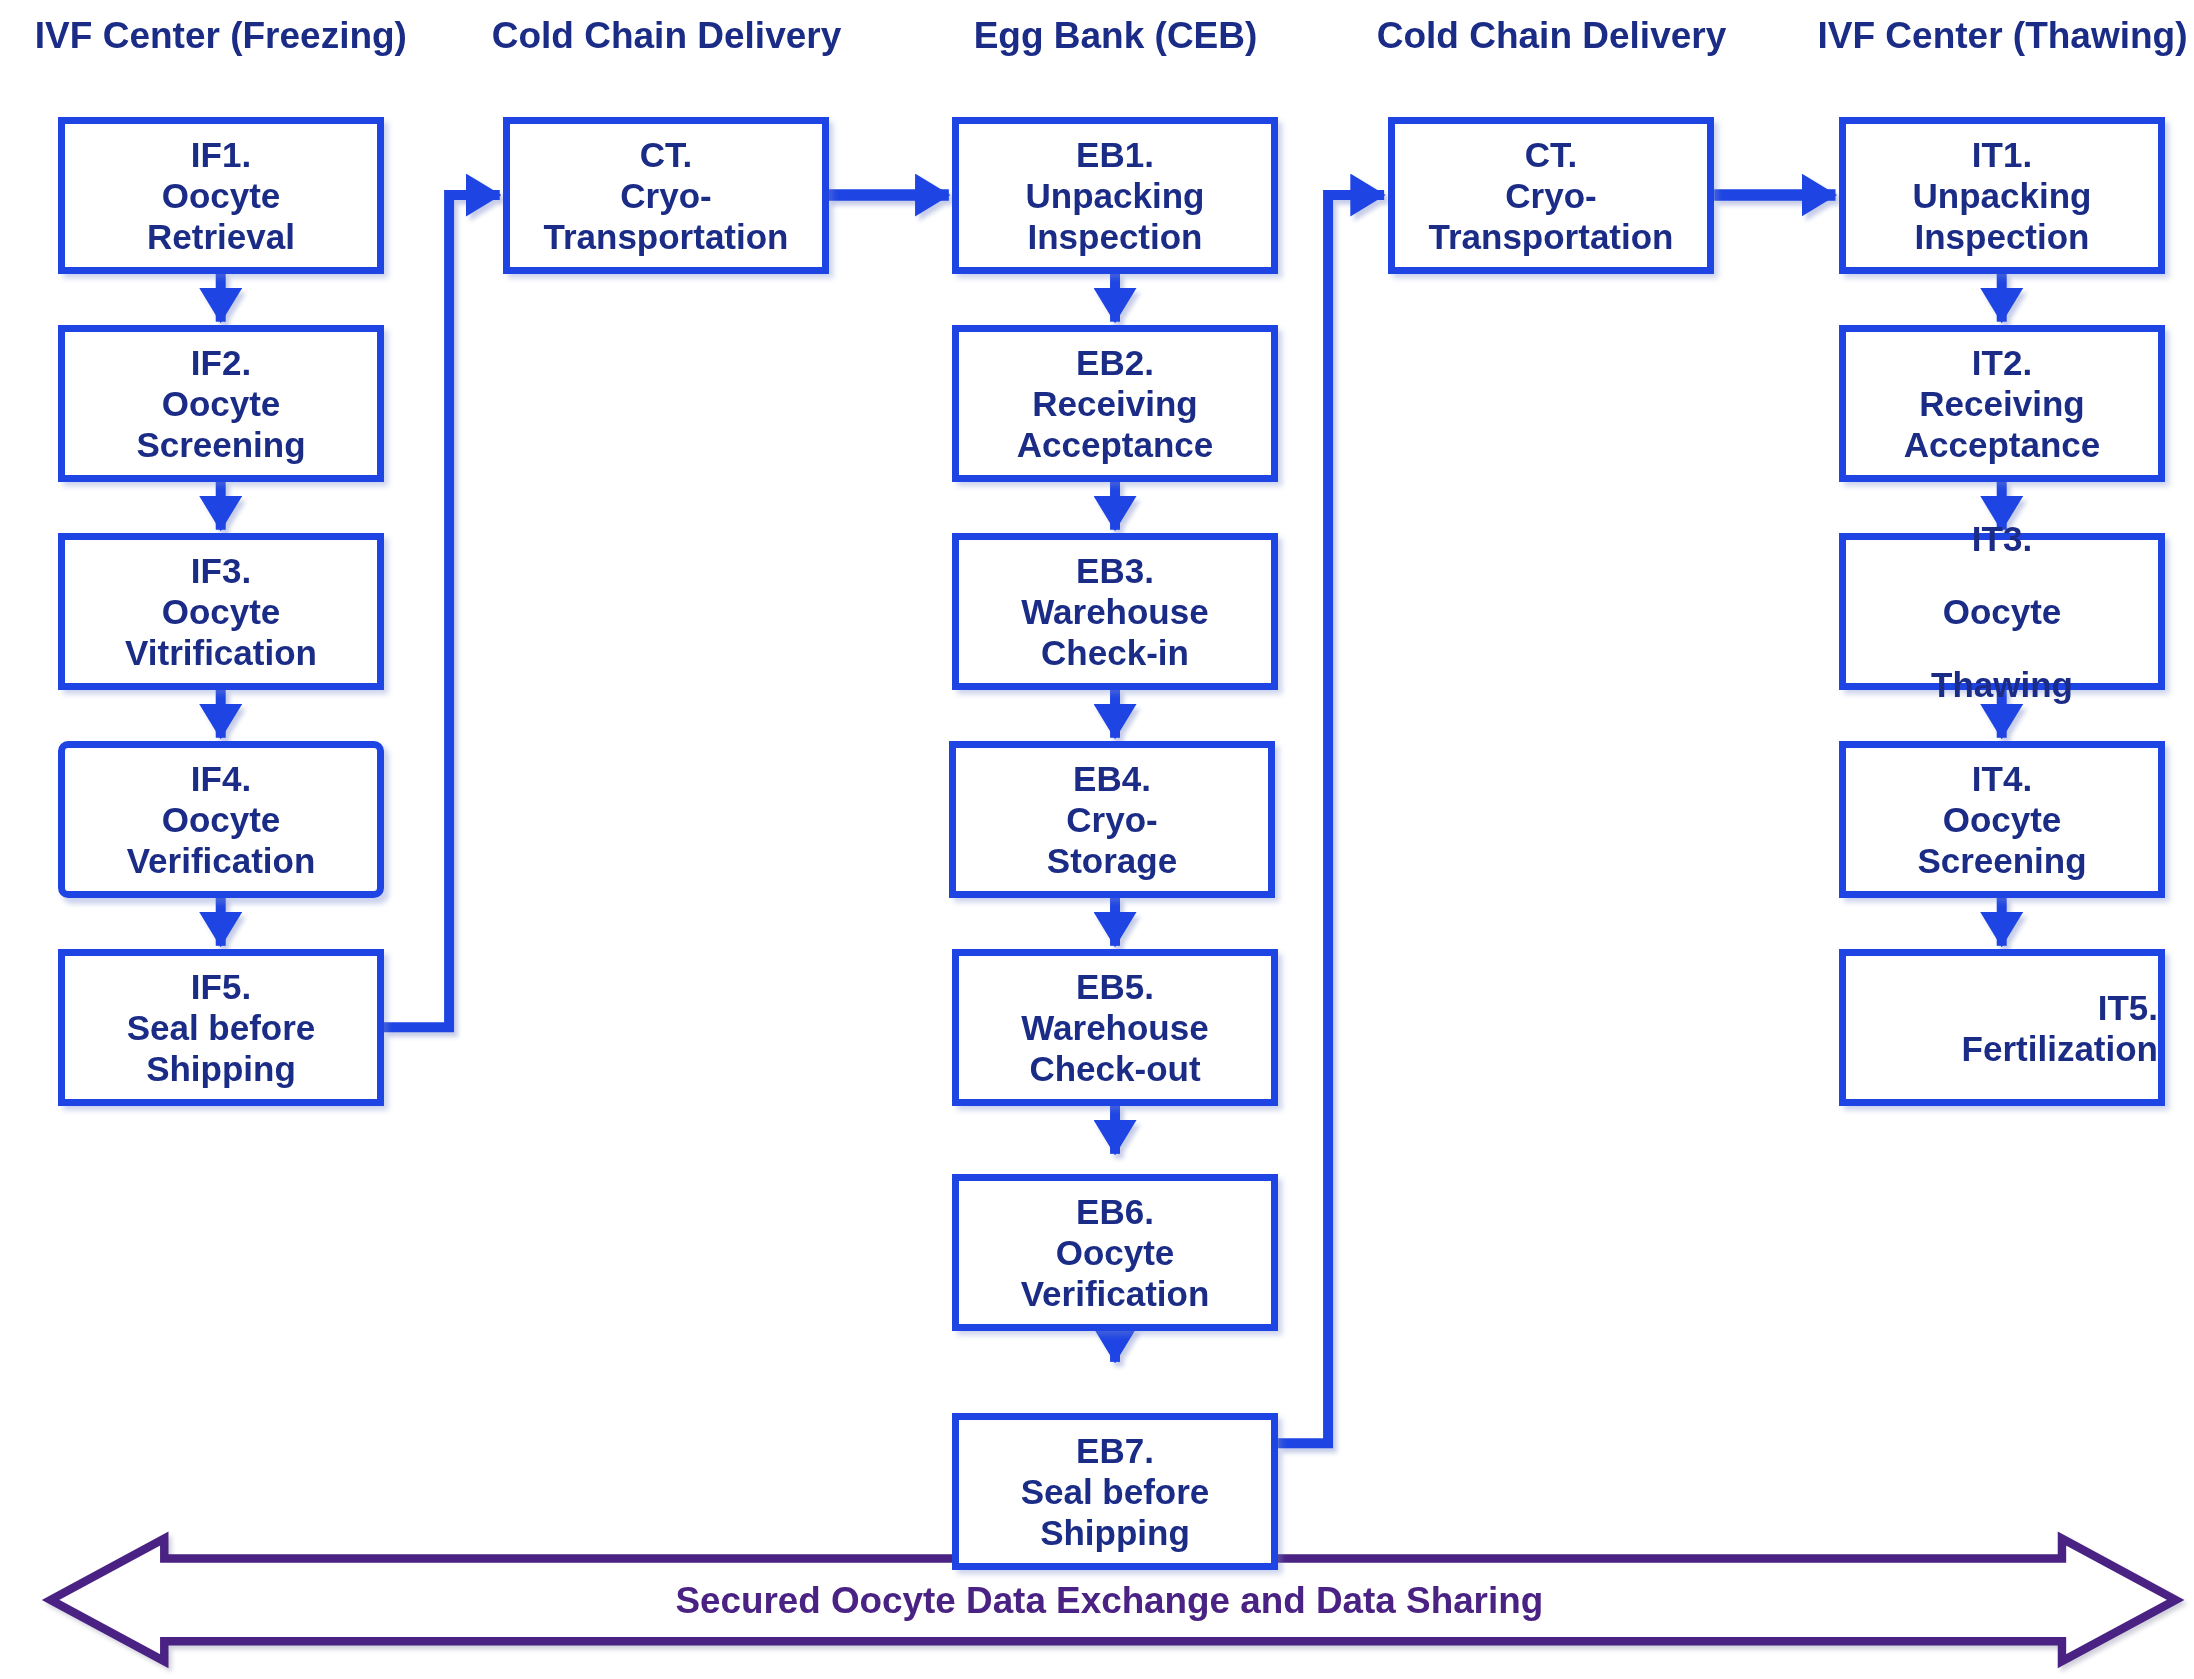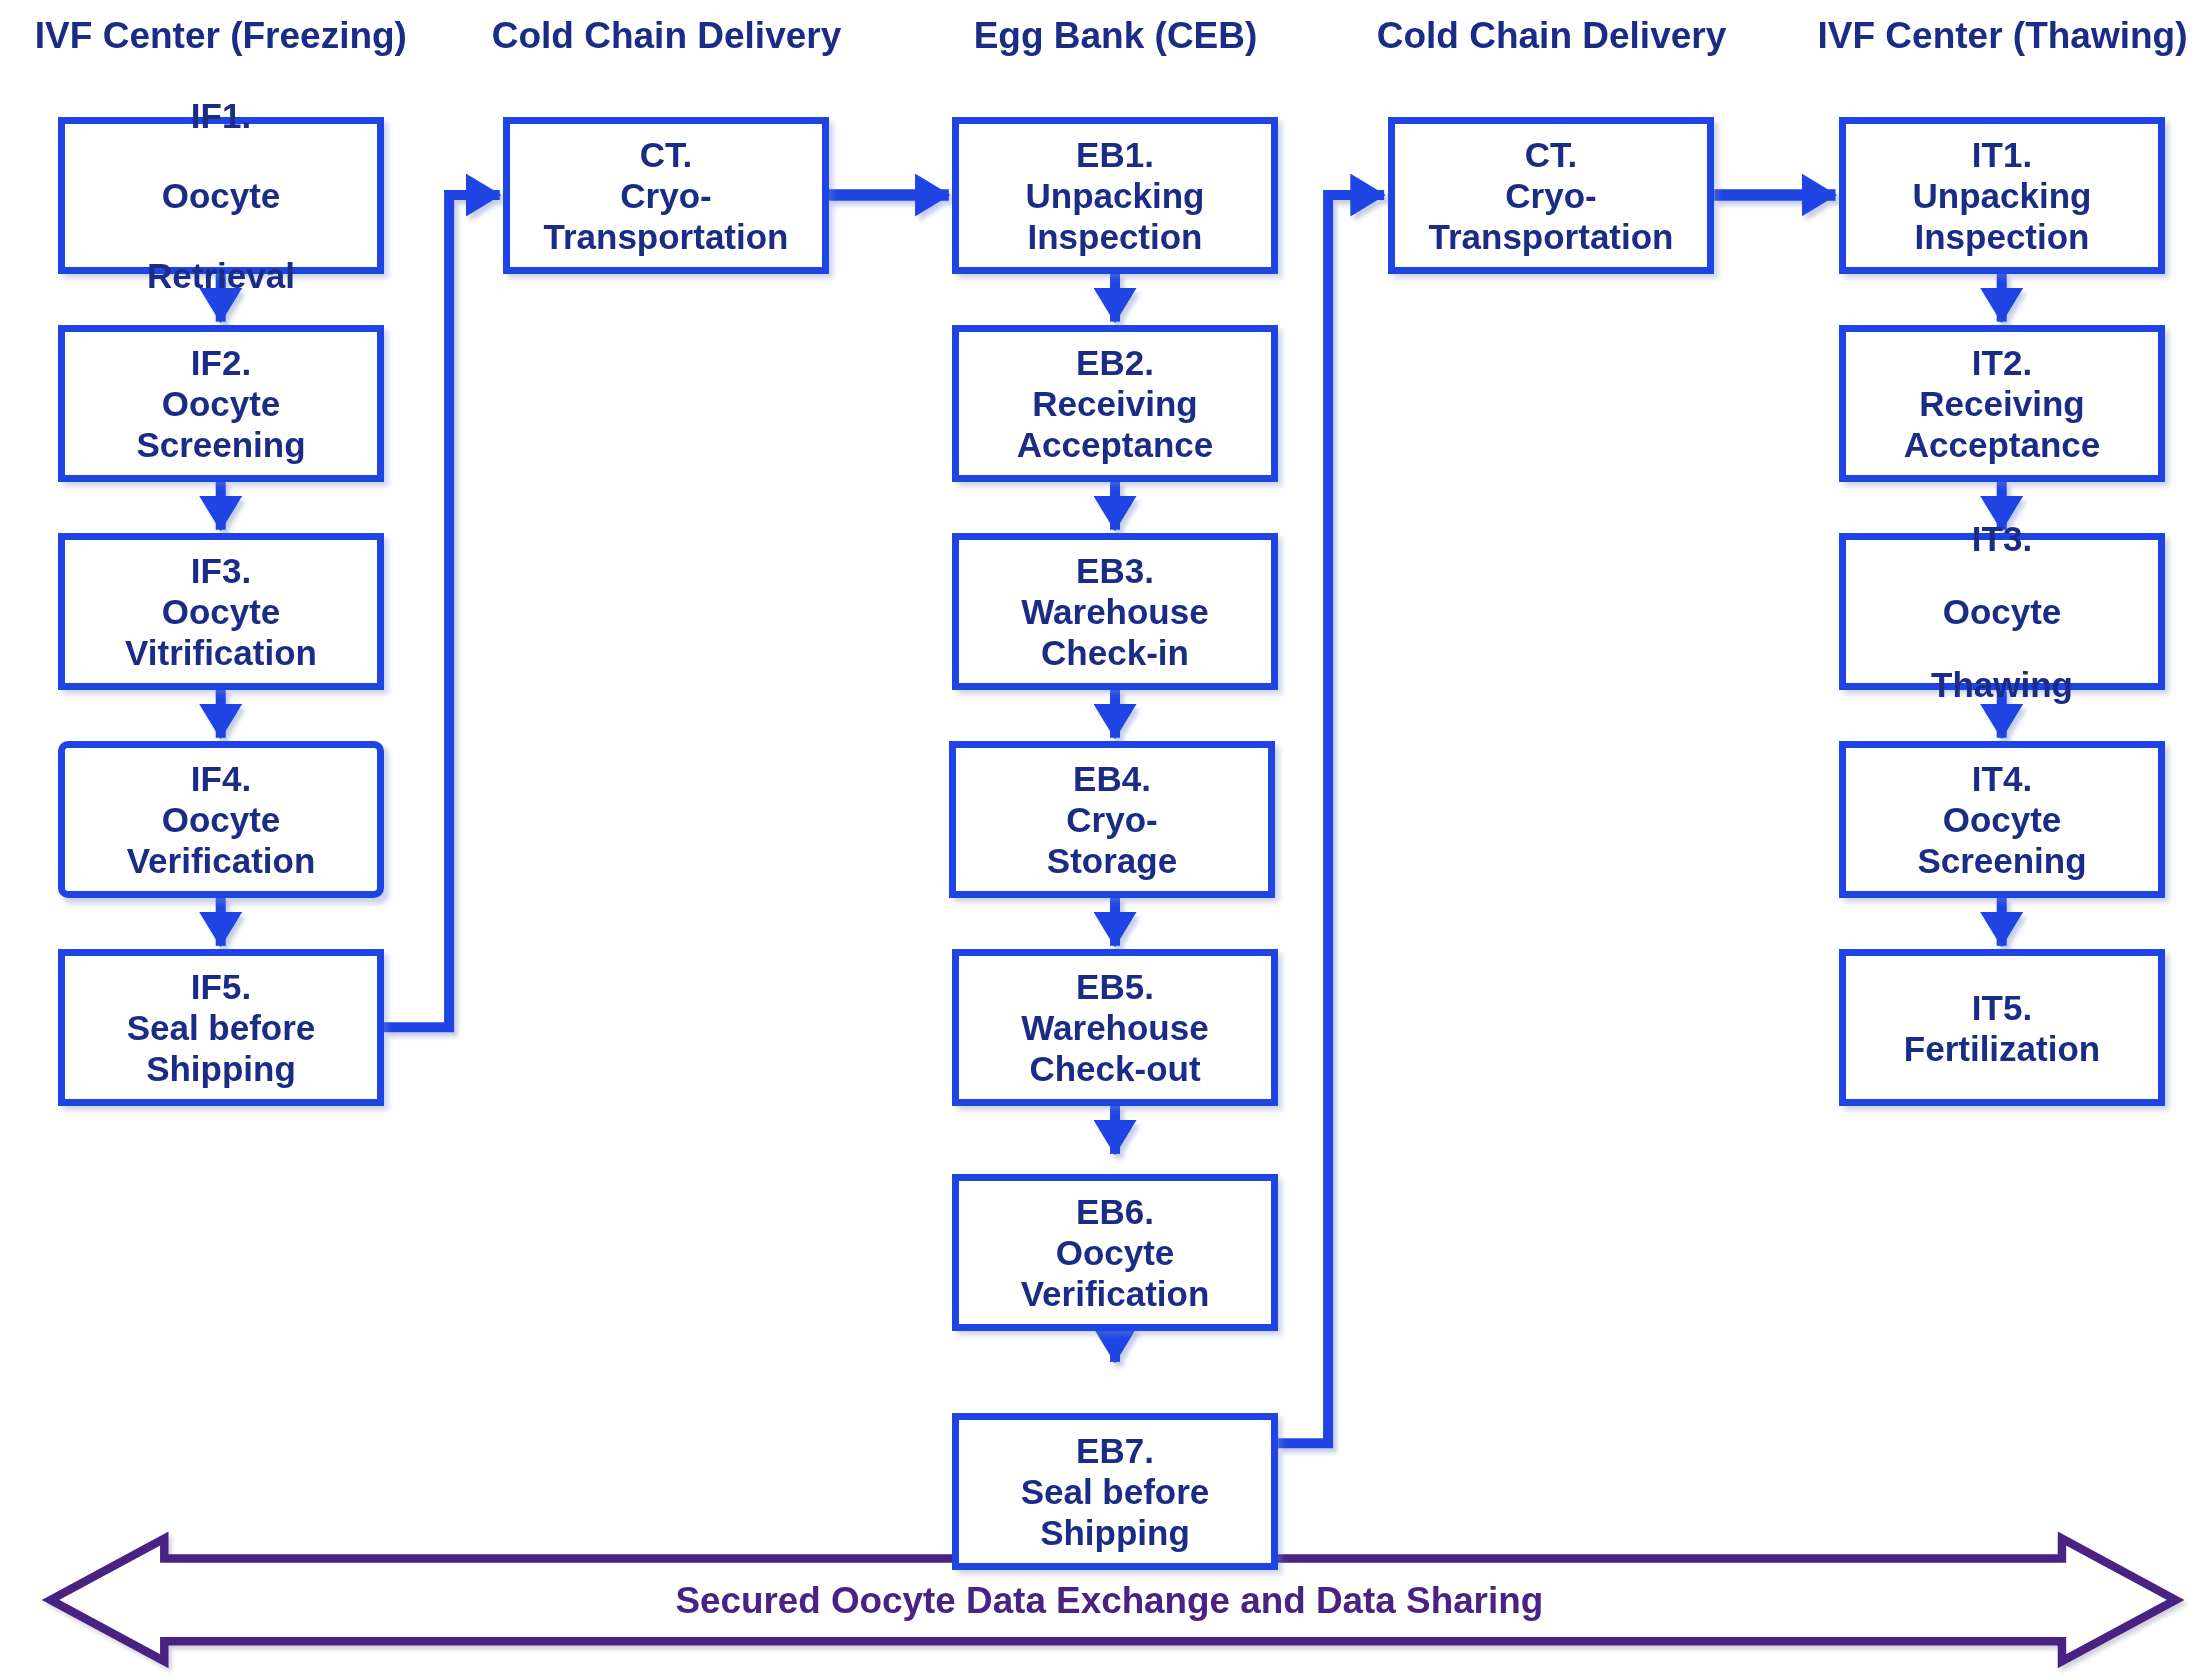--- a/index.html
+++ b/index.html
@@ -84,21 +84,21 @@
       <path d="M 1452.5 1168 L 1452.5 1232" class="conn" marker-end="url(#ah)"></path>
       <path d="M 1452.5 1439 L 1452.5 1503" class="conn" marker-end="url(#ah)"></path>
       <path d="M 1452.5 1710 L 1452.5 1774" class="conn" marker-end="url(#ah)"></path>
       <path d="M 2607.5 355 L 2607.5 419" class="conn" marker-end="url(#ah)"></path>
       <path d="M 2607.5 626 L 2607.5 690" class="conn" marker-end="url(#ah)"></path>
       <path d="M 2607.5 897 L 2607.5 961" class="conn" marker-end="url(#ah)"></path>
       <path d="M 2607.5 1168 L 2607.5 1232" class="conn" marker-end="url(#ah)"></path>
     </svg>
 
 <div class="col-header" style="left: -9.6px;">IVF Center (Freezing)</div>
-    <div class="flow-box" style="left: 58px; top: 117px; gap: 39px;">
+    <div class="flow-box" style="left: 58px; top: 117px;">
       <div class="box-line">IF1.</div>
       <div class="box-line">Oocyte</div>
       <div class="box-line">Retrieval</div>
     </div>
     <div class="flow-box" style="left: 58px; top: 325px;">
       <div class="box-line">IF2.</div>
       <div class="box-line">Oocyte</div>
       <div class="box-line">Screening</div>
     </div>
     <div class="flow-box" style="left: 58px; top: 533px;">
@@ -178,18 +178,18 @@
     <div class="flow-box" style="left: 1839px; top: 533px; gap: 32px;">
       <div class="box-line">IT3.</div>
       <div class="box-line">Oocyte</div>
       <div class="box-line">Thawing</div>
     </div>
     <div class="flow-box" style="left: 1839px; top: 741px;">
       <div class="box-line">IT4.</div>
       <div class="box-line">Oocyte</div>
       <div class="box-line">Screening</div>
     </div>
-    <div class="flow-box" style="left: 1839px; top: 949px;">
+    <div class="flow-box" style="left: 1839px; top: 949px; align-items: flex-end;">
       <div class="box-line">IT5.</div>
       <div class="box-line">Fertilization</div>
     </div>
   </div>
 
 
 </body></html>

